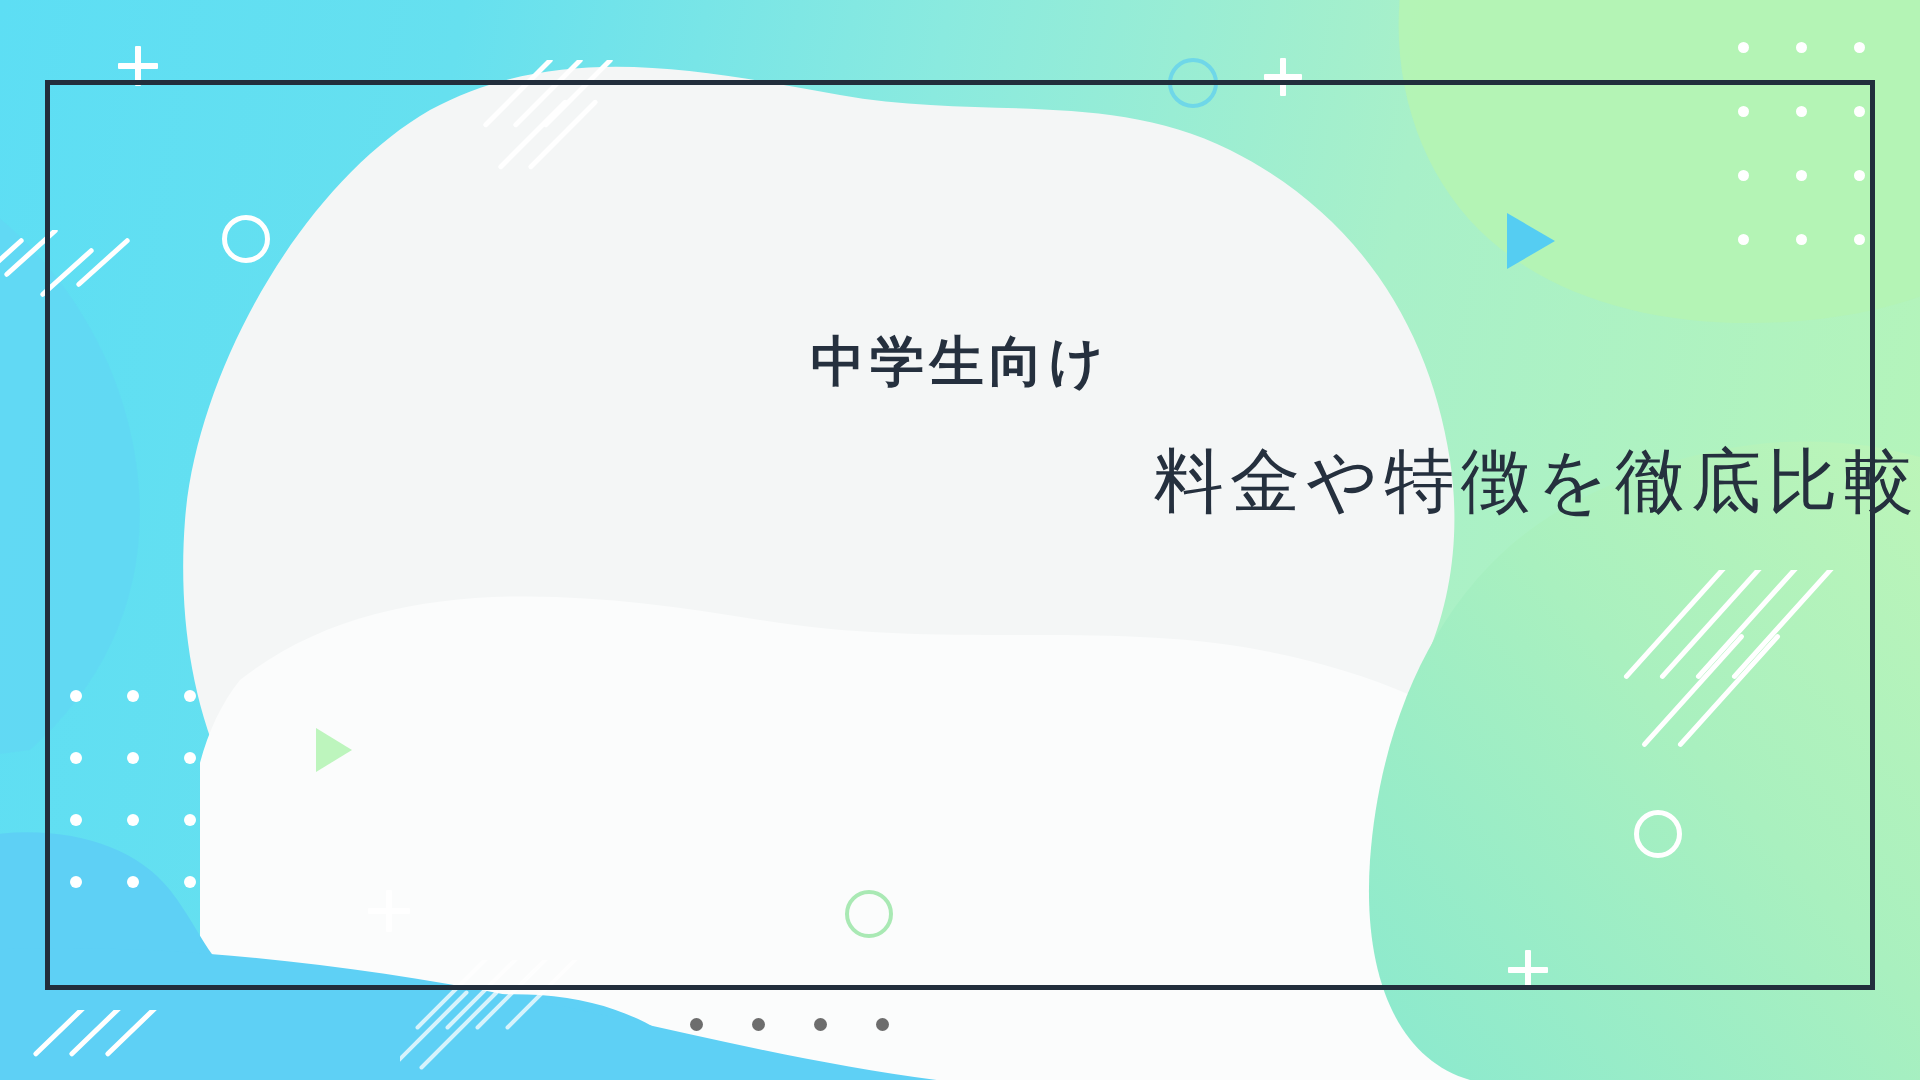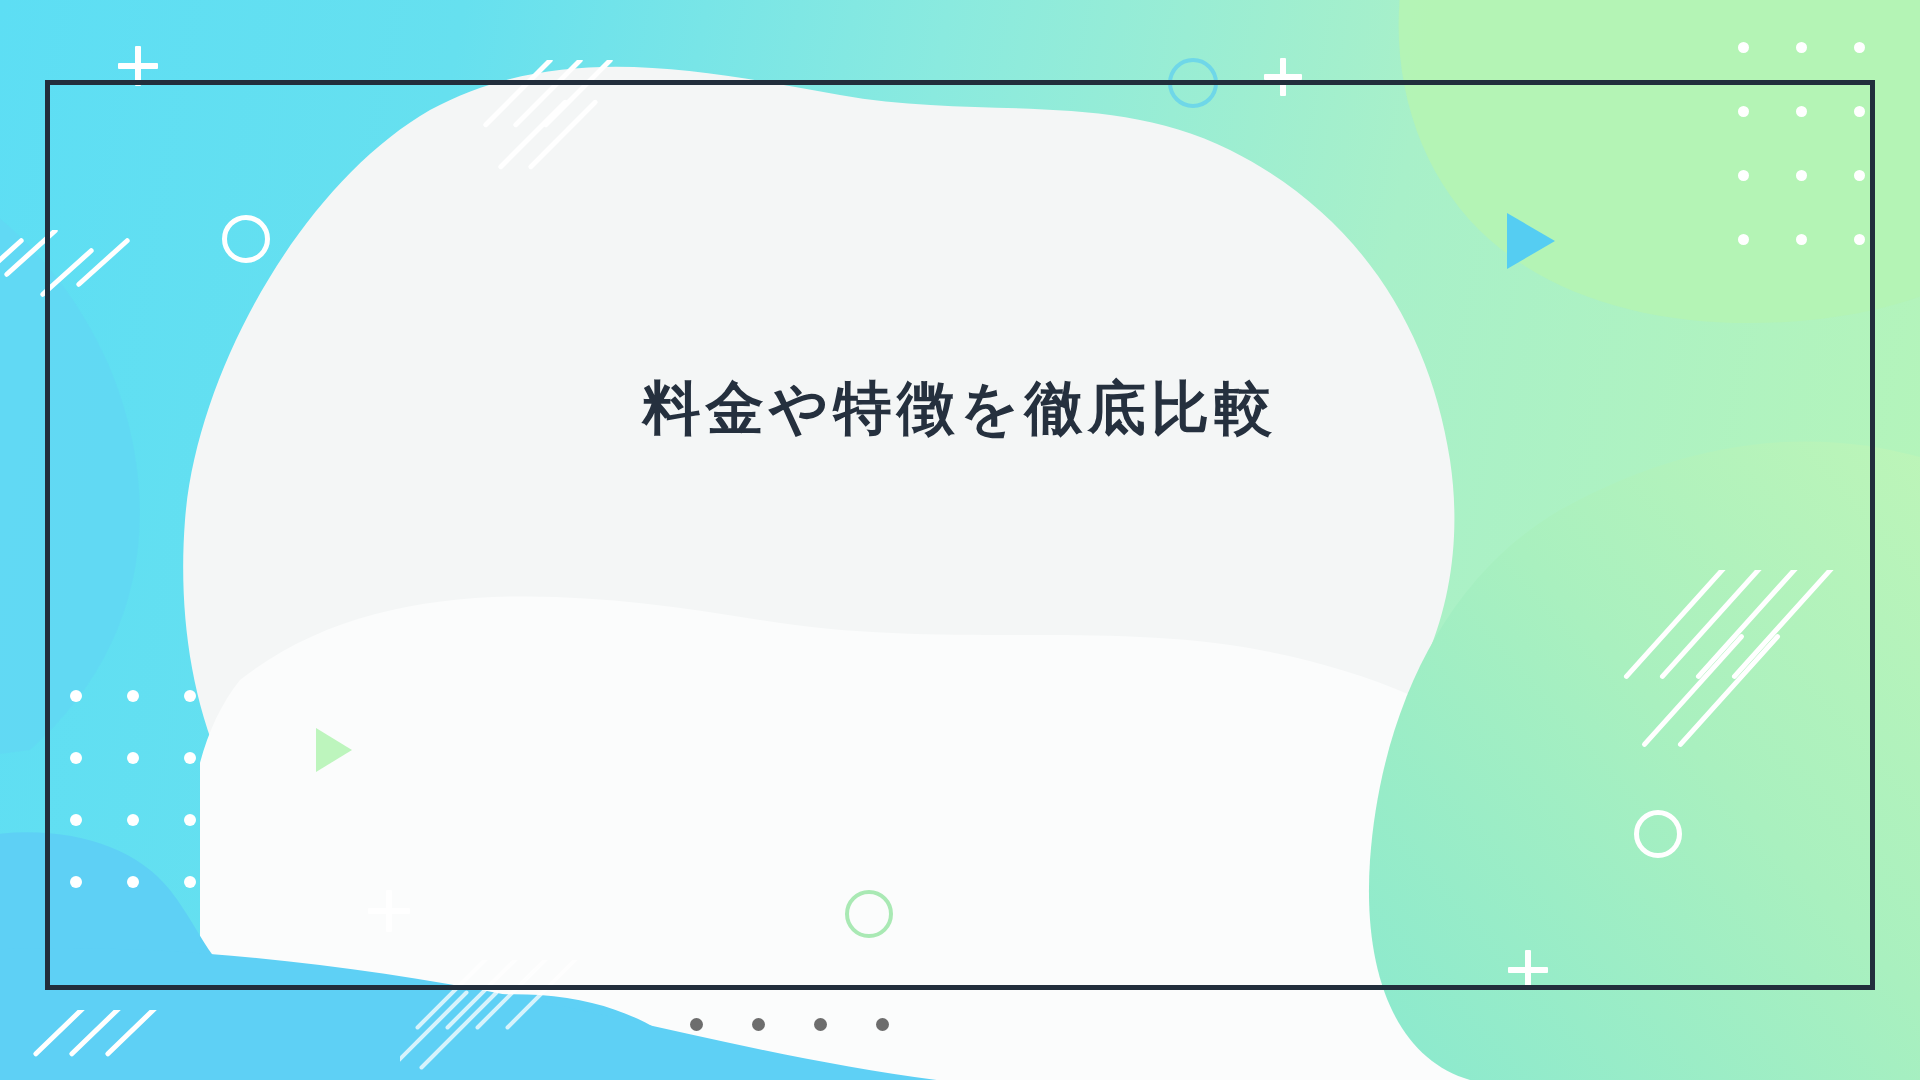--- a/index.html
+++ b/index.html
@@ -62,25 +62,26 @@
     letter-spacing: 0.07em;
     line-height: 1.18;
     margin: 0 0 30px 0;
     white-space: nowrap;
   }
   .headline .underline-word {
     border-bottom: 7px solid #25303e;
     padding-bottom: 2px;
   }
   .subline {
-    font-size: 58px;
-    font-weight: 700;
+    font-size: 70px;
+    font-weight: 400;
     letter-spacing: 0.09em;
     line-height: 1.2;
     margin: 44px 0 0 0;
+    text-align: right;
   }
 
   
   .deco { position: absolute; pointer-events: none; }
 
   .ring {
     border-radius: 50%;
     border-style: solid;
     box-sizing: border-box;
   }
@@ -276,16 +277,17 @@
 
   <div class="hatch deco" style="left:20px; top:1010px; width:160px; height:70px;">
     <i style="left:4px;  top:18px; width:72px; height:5px; transform:rotate(-44deg);"></i>
     <i style="left:40px; top:18px; width:72px; height:5px; transform:rotate(-44deg);"></i>
     <i style="left:76px; top:18px; width:72px; height:5px; transform:rotate(-44deg);"></i>
   </div>
 
   <div class="frame"></div>
 
   <div class="text-block">
+    <p class="eyebrow">中学生向け</p>
     <p class="subline">料金や特徴を徹底比較</p>
   </div>
 
 </div>
 
 </body></html>

